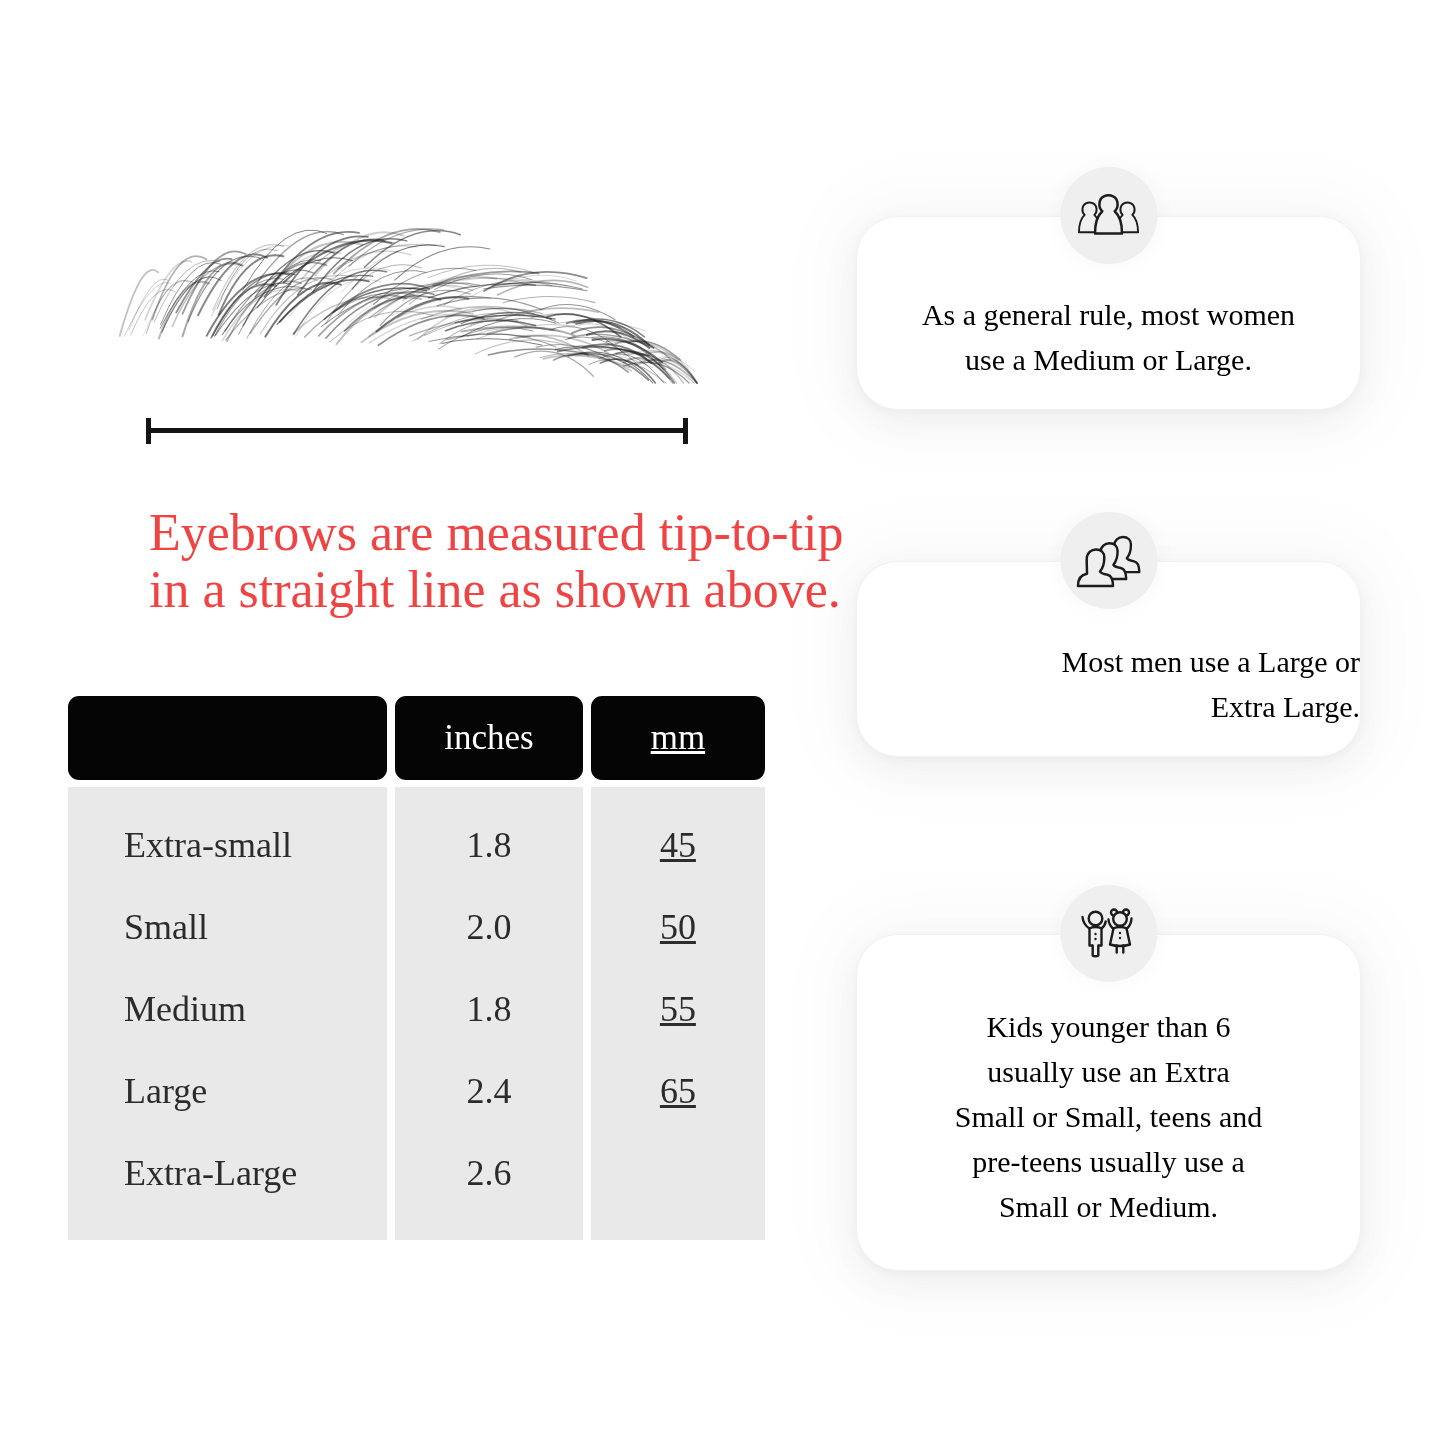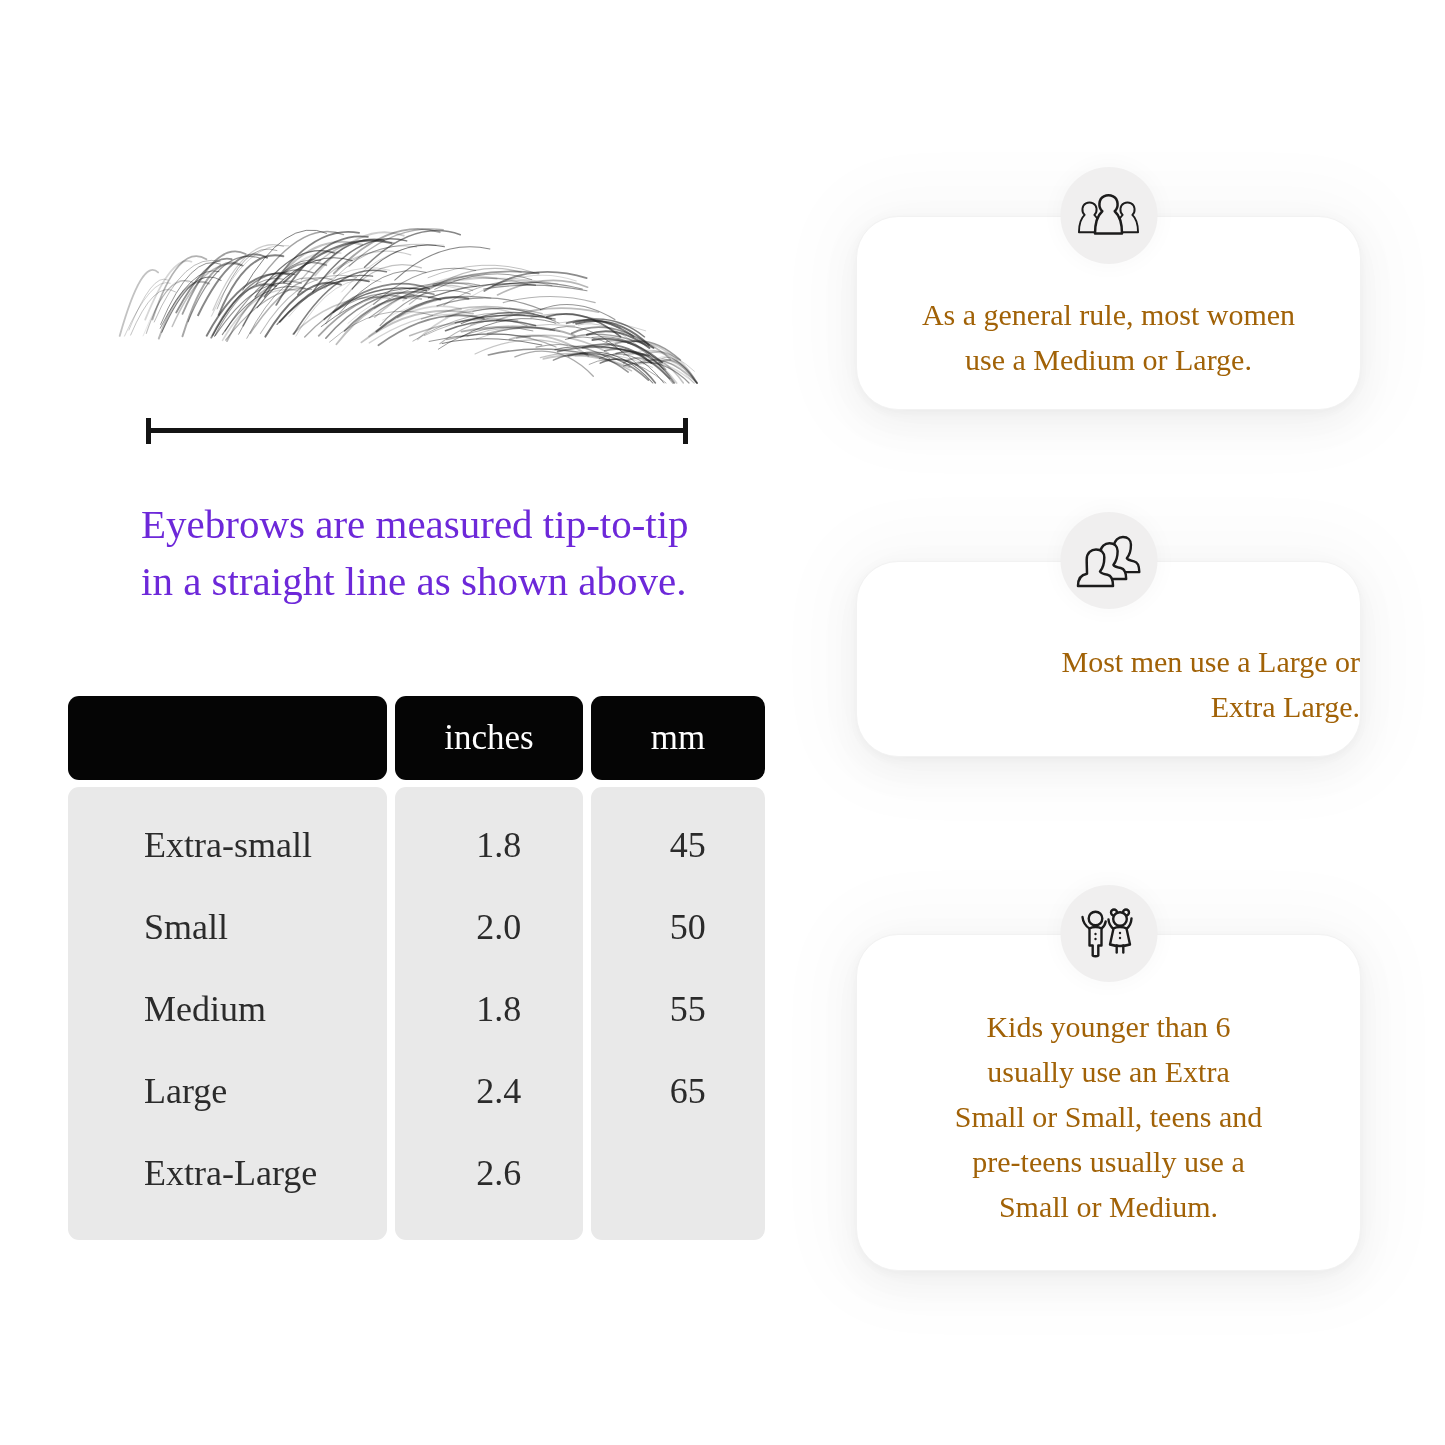--- a/index.html
+++ b/index.html
@@ -10,38 +10,38 @@
     color:var(--body-text,#2d2d2d);
     -webkit-font-smoothing:antialiased;
   }
   
   #eyebrow{position:absolute;left:105px;top:225px;width:600px;height:170px;}
   .measure-line{position:absolute;left:146px;top:428px;width:542px;height:5px;background:var(--measure-line,#141414);}
   .measure-line .cap{position:absolute;top:-10px;width:5px;height:26px;background:var(--measure-line,#141414);}
   .measure-line .cap.left{left:0;}
   .measure-line .cap.right{right:0;}
   .caption{
-    position:absolute;left:133px;top:488px;margin:8px;
-    font-size:41px;line-height:57px;white-space:pre-line;color:#6d28d9;
+    position:absolute;left:133px;top:488px;margin:16px;
+    font-size:52px;line-height:57px;white-space:pre-line;color:#ef4444;
   }
   
   .size-table{position:absolute;left:68px;top:696px;width:697px;}
   .thead{display:flex;gap:8px;}
   .th{
     background:var(--table-header-bg,#050505);color:var(--table-header-text,#fff);
     height:84px;border-radius:11px;display:flex;align-items:center;justify-content:center;
     font-size:35px;
   }
   .w-label{width:326px;}
   .w-inches{width:192px;}
-  .w-mm{width:178px;}
+  .w-mm{width:178px;text-decoration:underline;}
   .tbody{display:flex;gap:8px;margin-top:7px;}
   .col{
-    background:var(--table-body-bg,#e9e9e9);border-radius:11px;height:453px;
-    padding-top:17px;box-sizing:border-box;padding-left:20px;
+    background:var(--table-body-bg,#e9e9e9);border-radius:0;height:453px;
+    padding-top:17px;box-sizing:border-box;
   }
   .cell{height:82px;display:flex;align-items:center;justify-content:center;font-size:36px;color:#2b2b2b;}
   .col-label .cell{justify-content:flex-start;padding-left:56px;}
   
   .card{
     position:absolute;left:856px;width:505px;box-sizing:border-box;
     background:var(--card-bg,#fff);
     border:1px solid var(--card-border,#f2f2f2);
     border-radius:42px;
     box-shadow:0 12px 40px rgba(0,0,0,.05), 0 2px 10px rgba(0,0,0,.03), 0 0 70px 30px rgba(0,0,0,.022);
@@ -51,21 +51,21 @@
   #card-kids{top:934px;height:337px;}
   .badge{
     position:absolute;top:-50px;left:50%;transform:translateX(-50%);
     width:97px;height:97px;border-radius:50%;
     background:var(--icon-circle-bg,#f0efef);
     display:flex;align-items:center;justify-content:center;
     box-shadow:0 0 25px rgba(0,0,0,.035);
   }
   .card-text{
     margin:0;text-align:center;white-space:pre-line;
-    font-size:30px;line-height:45px;color:#a16207;
+    font-size:30px;line-height:45px;color:#000000;
   }
   #card-women .card-text{margin-top:75px;}
   #card-men .card-text{margin-top:77px;text-align:right;}
   #card-kids .card-text{margin-top:69px;}
 </style>
 </head>
 <body>
 
 <div class="canvas">
 

